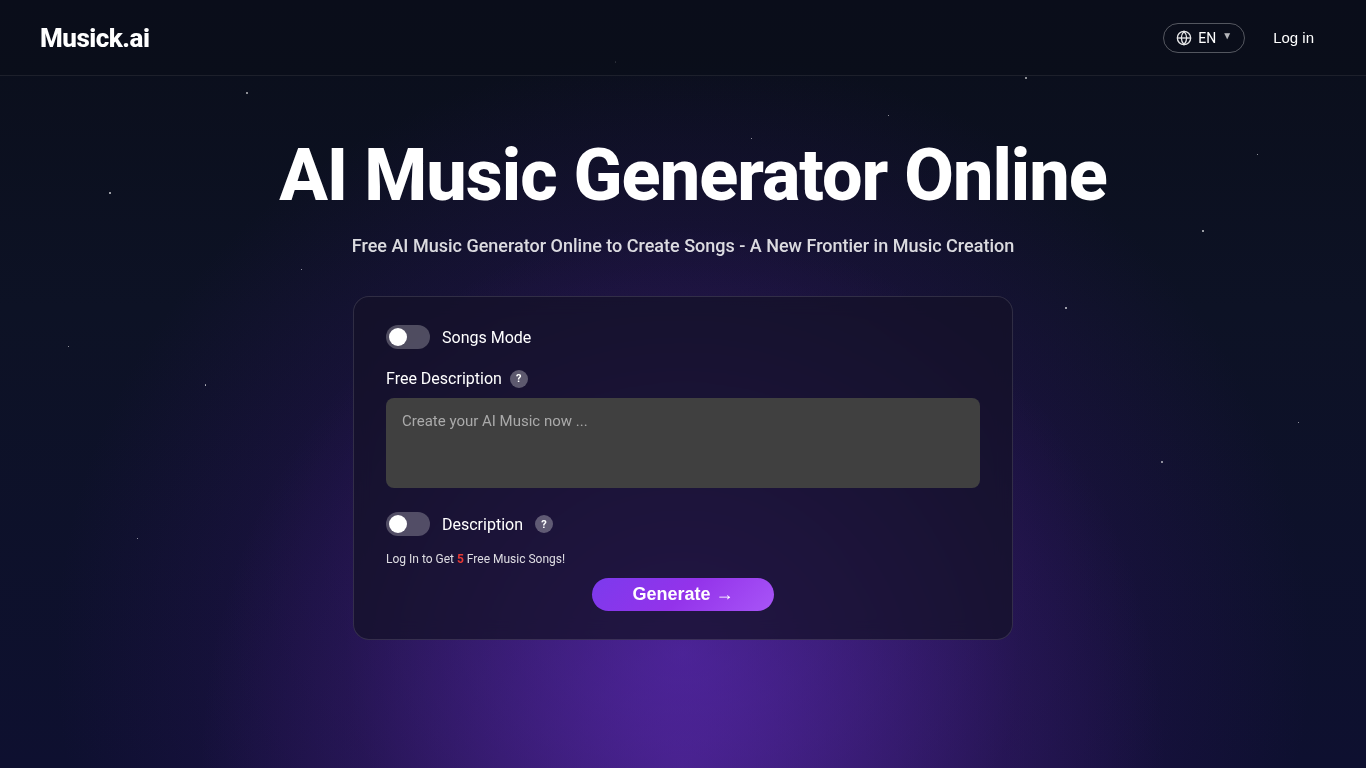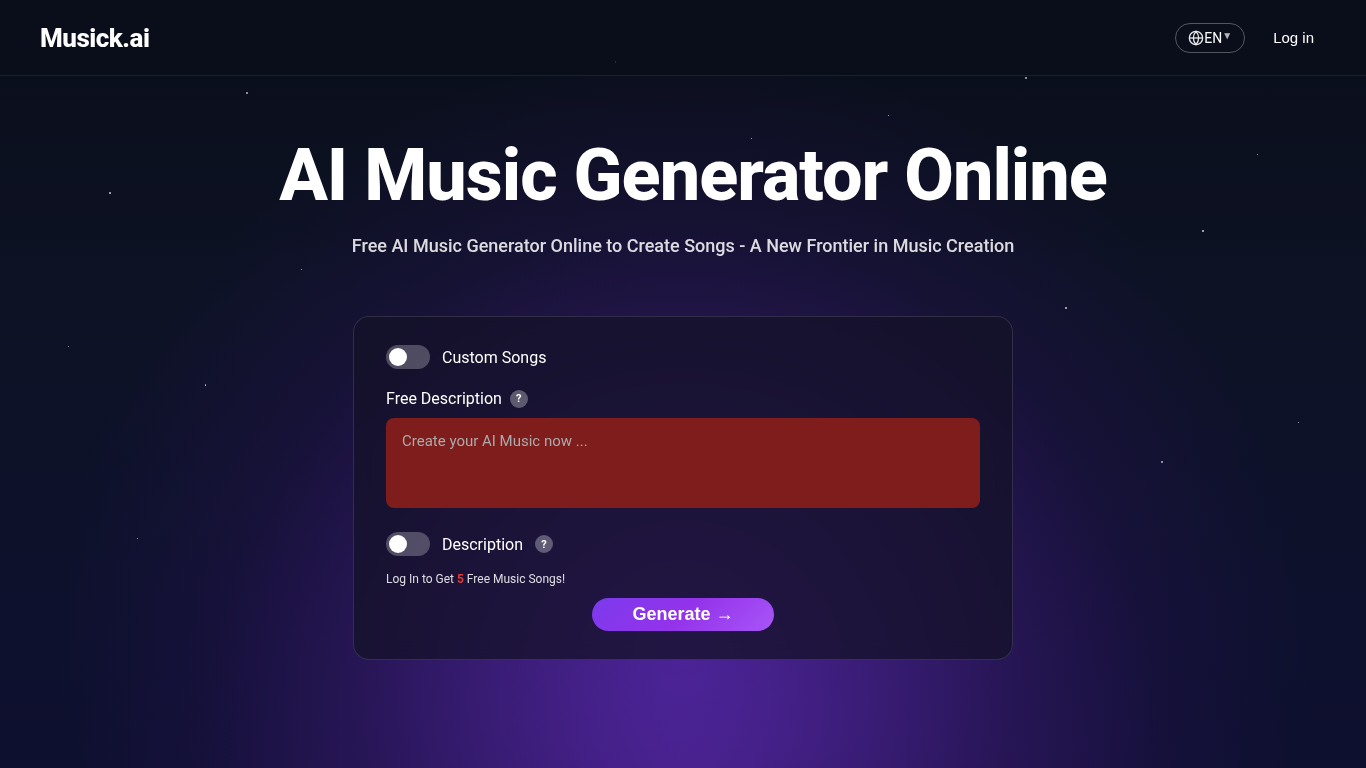--- a/index.html
+++ b/index.html
@@ -93,20 +93,21 @@
     }
 
     .header-right {
       display: flex;
       align-items: center;
       gap: 16px;
     }
 
     .lang-selector {
       display: flex;
+      gap: 6px;
       border: 1px solid rgba(255, 255, 255, 0.3);
       border-radius: 20px;
       padding: 6px 12px;
       cursor: pointer;
       font-size: 14px;
       color: #ffffff;
     }
 
     .globe-icon {
       width: 16px;
@@ -147,21 +148,21 @@
       margin-bottom: 20px;
       letter-spacing: -1px;
       margin-left: 20px;
     }
 
     .hero-subtitle {
       font-size: 18px;
       color: rgba(255, 255, 255, 0.85);
       text-align: right;
       font-weight: 500;
-      margin-bottom: 60px;
+      margin-bottom: 40px;
     }
 
     
     .generator-card {
       background: rgba(20, 18, 40, 0.75);
       border: 1px solid rgba(255, 255, 255, 0.12);
       border-radius: 16px;
       padding: 28px 32px;
       width: 660px;
       backdrop-filter: blur(10px);
@@ -220,21 +221,21 @@
       justify-content: center;
       font-size: 11px;
       font-weight: 700;
       color: #ffffff;
       cursor: pointer;
     }
 
     .song-textarea {
       width: 100%;
       height: 90px;
-      background: #7f1d1d;
+      background: #404040;
       border: none;
       border-radius: 8px;
       padding: 14px 16px;
       font-size: 15px;
       color: #aaaaaa;
       resize: none;
       outline: none;
       font-family: inherit;
       margin-bottom: 20px;
     }
@@ -323,21 +324,21 @@
   <h1 class="hero-title">AI Music Generator Online</h1>
   <p class="hero-subtitle">Free AI Music Generator Online to Create Songs - A New Frontier in Music Creation</p>
 
   <div class="generator-card">
 
     
     <div class="toggle-row">
       <div class="toggle">
         <div class="toggle-thumb"></div>
       </div>
-      <span class="toggle-label">Custom Songs</span>
+      <span class="toggle-label">Songs Mode</span>
     </div>
 
     
     <div class="field-label">
       <span>Free Description</span>
       <span class="help-icon">?</span>
     </div>
     <textarea class="song-textarea" placeholder="Create your AI Music now ..." style=""></textarea>
 
     

